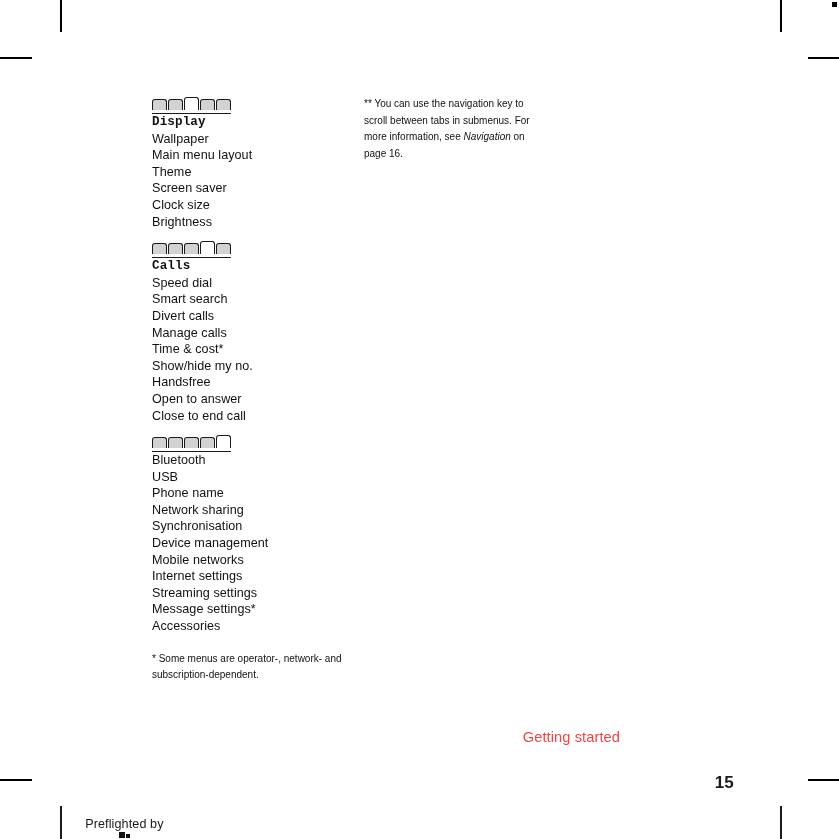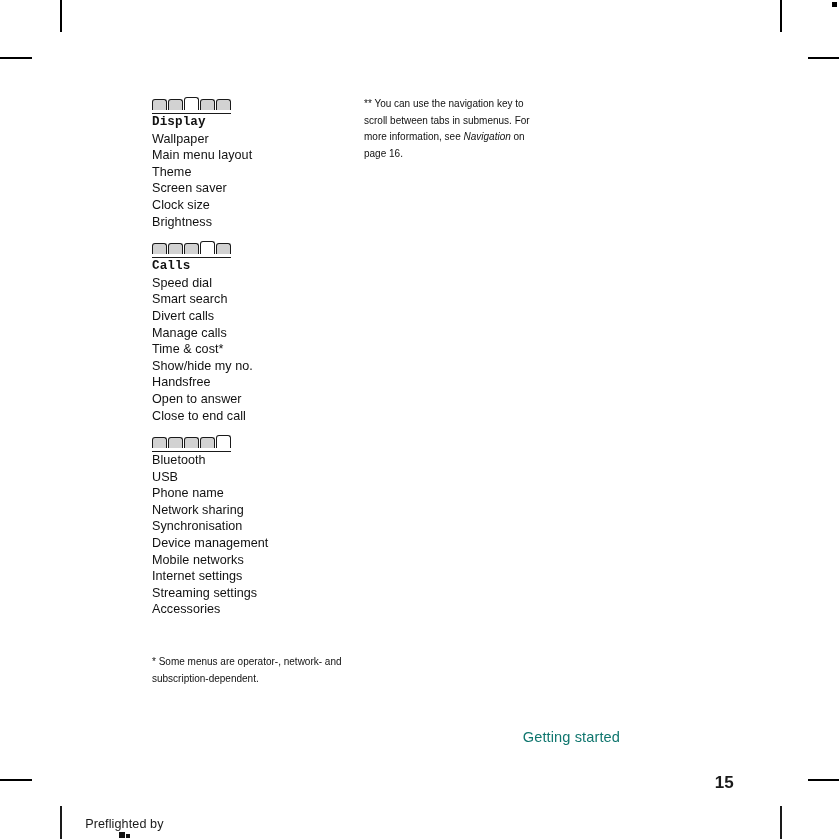--- a/index.html
+++ b/index.html
@@ -106,37 +106,37 @@
     line-height: 16.6px;
     letter-spacing: 0.05px;
     white-space: nowrap;
   }
 
   .note {
     font-size: 10px;
     line-height: 16.6px;
     margin: 0;
   }
-  .note.left-footnote { margin-top: 36px; }
+  .note.left-footnote { margin-top: 16px; }
   .note i { font-style: italic; }
 
   
   .footer {
     position: absolute;
     left: 0;
     top: 729px;
     width: 780px;
     height: 30px;
   }
   .footer-section {
     position: absolute;
     right: 160px;
     top: 0;
     font-size: 14.6px;
-    color: #0f766e;
+    color: #ef4444;
     letter-spacing: 0.1px;
     white-space: nowrap;
   }
   .footer-pageno {
     position: absolute;
     right: 46px;
     top: -1px;
     font-size: 17px;
     font-weight: bold;
     color: #1a1a1a;
@@ -306,20 +306,21 @@
       <ul class="list">
         <li>Bluetooth</li>
         <li>USB</li>
         <li>Phone name</li>
         <li>Network sharing</li>
         <li>Synchronisation</li>
         <li>Device management</li>
         <li>Mobile networks</li>
         <li>Internet settings</li>
         <li>Streaming settings</li>
+        <li>Message settings*</li>
         <li>Accessories</li>
       </ul>
     </div>
 
     <p class="note left-footnote">* Some menus are operator-, network- and subscription-dependent.</p>
   </div>
 
   <div class="col col-right">
     <p class="note"><span>** You can use the navigation key to scroll between tabs in submenus. For more information, see </span><i>Navigation</i><span> on page 16.</span></p>
   </div>

